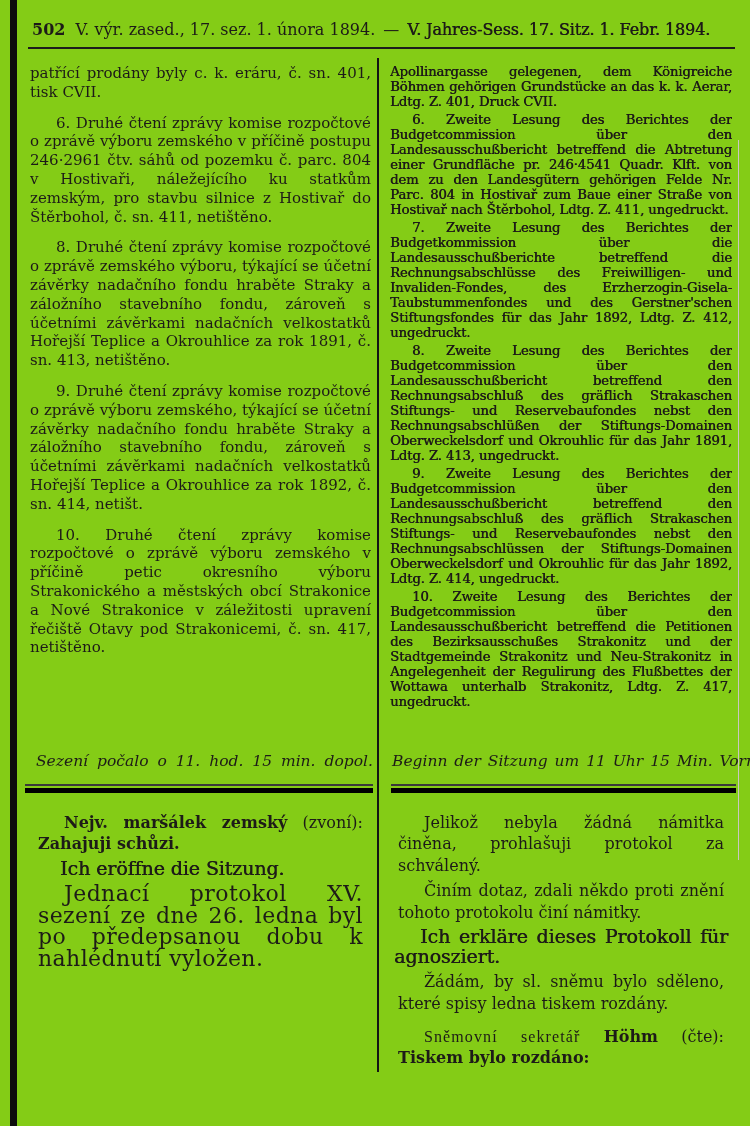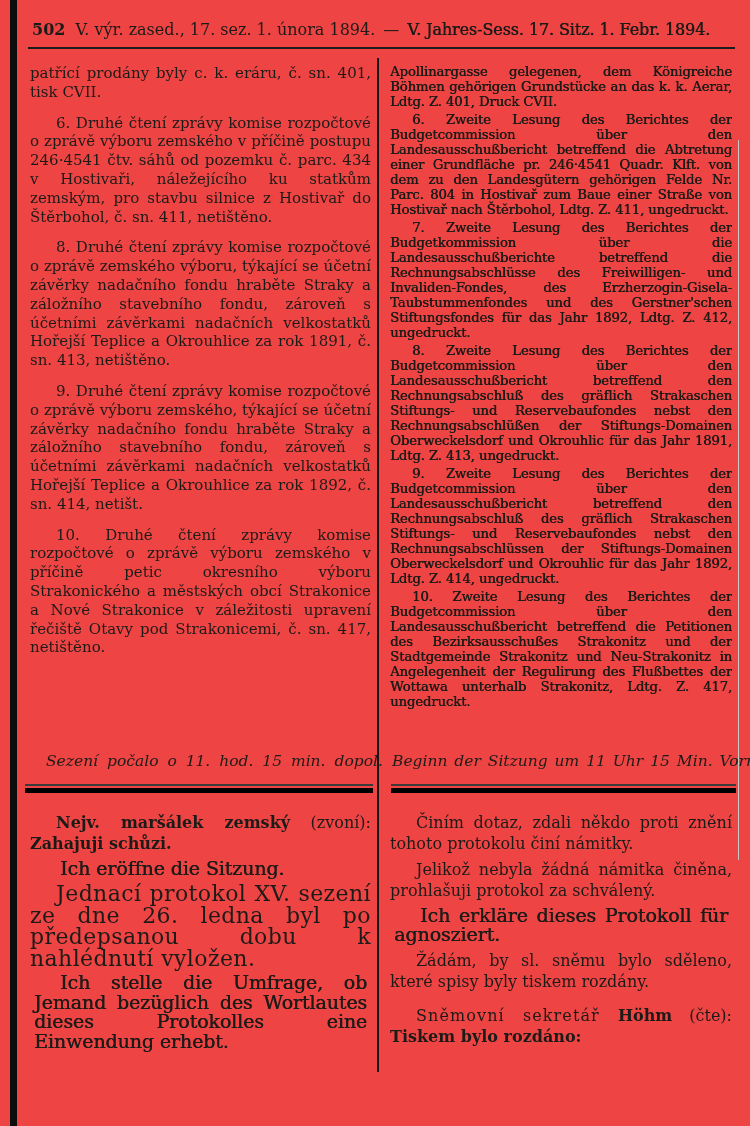--- a/index.html
+++ b/index.html
@@ -1,18 +1,18 @@
 <!DOCTYPE html>
 <html><head>
 <meta charset="utf-8">
 <style>
   html,body { margin:0; padding:0; background:#e8e6e2; }
   .page {
     position:relative; width:750px; height:1126px;
-    background:#ef4444; color:#1d1b18; overflow:hidden;
+    background:#84cc16; color:#1d1b18; overflow:hidden;
     font-family:"DejaVu Serif", serif;
   }
   .edge-bar { position:absolute; left:10px; top:0; width:7px; height:1126px; background:#0d0d0d; }
   .edge-right { position:absolute; right:11px; top:140px; width:1px; height:720px; background:#c9c7c2; }
 
   .header { position:absolute; left:32px; top:20px; width:702px; font-size:16px; white-space:nowrap; }
   .header .bold { font-weight:bold; }
   .header .sep { padding:0 8px; }
   .header-rule { position:absolute; left:28px; top:47px; width:707px; height:2px; background:#1c1c1c; }
 
@@ -22,58 +22,58 @@
   .upper.left  { left:30px; }
   .upper.right { left:390px; width:342px; }
 
   .cz   { font-size:15px;   line-height:18.8px; margin:0 0 12px; text-indent:26px; }
   .de-p { font-size:13.2px; line-height:15px; margin:0 0 3px;  text-indent:22px; }
   .noindent { text-indent:0 !important; }
 
   .fraktur { letter-spacing:-0.1px; text-shadow:0.45px 0 0 currentColor; }
 
   .session-note { position:absolute; font-style:italic; font-size:15.5px; white-space:nowrap; }
-  .session-note.left  { left:46px;  top:752px; word-spacing:4px; }
+  .session-note.left  { left:36px;  top:752px; word-spacing:4px; }
   .session-note.right { left:392px; top:752px; word-spacing:2px; }
 
   .section-rule { position:absolute; top:784px; }
   .section-rule.left  { left:25px;  width:348px; }
   .section-rule.right { left:391px; width:345px; }
   .section-rule .thin  { height:1.5px; background:#3a3a3a; margin-bottom:2.5px; }
   .section-rule .thick { height:4.5px; background:#000; }
 
   .lower { position:absolute; top:812px; width:341px; height:300px; overflow:hidden; text-align:justify; }
   .lower.left  { left:30px; }
   .lower.right { left:390px; width:342px; }
 
-  .speech-cz { font-size:16px; line-height:21.4px; text-indent:26px; margin:0 0 4px; }
+  .speech-cz { font-size:16px; line-height:21.4px; text-indent:26px; margin:0 8px 4px; }
   .speech-cz.big { font-size:22px; letter-spacing:0.4px; }
   .speech-de { font-size:19px; line-height:19.6px; text-indent:26px; margin:0 4px 5px; }
   .bold { font-weight:bold; }
-  .spaced { letter-spacing:1.1px; }
+  .spaced { letter-spacing:1.1px;font-family:Liberation Serif, serif; }
   .gap-top { margin-top:12px; }
 </style>
 </head>
 <body>
 
 <div class="page">
 
   <div class="edge-bar"></div>
   <div class="edge-right"></div>
 
   <div class="header">
     <span class="bold">502</span>&nbsp;&nbsp;<span>V. výr. zased., 17. sez. 1. února 1894.</span><span class="sep">—</span><span class="fraktur">V. Jahres-Sess. 17. Sitz. 1. Febr. 1894.</span>
   </div>
   <div class="header-rule"></div>
 
   <div class="col-divider"></div>
 
   <div class="upper left">
     <p class="cz noindent">patřící prodány byly c. k. eráru, č. sn. 401, tisk CVII.</p>
-    <p class="cz">6. Druhé čtení zprávy komise rozpočtové o zprávě výboru zemského v příčině postupu 246·4541 čtv. sáhů od pozemku č. parc. 434 v Hostivaři, náležejícího ku statkům zemským, pro stavbu silnice z Hostivař do Štěrbohol, č. sn. 411, netištěno.</p>
+    <p class="cz">6. Druhé čtení zprávy komise rozpočtové o zprávě výboru zemského v příčině postupu 246·2961 čtv. sáhů od pozemku č. parc. 804 v Hostivaři, náležejícího ku statkům zemským, pro stavbu silnice z Hostivař do Štěrbohol, č. sn. 411, netištěno.</p>
     <p class="cz">8. Druhé čtení zprávy komise rozpočtové o zprávě zemského výboru, týkající se účetní závěrky nadačního fondu hraběte Straky a záložního stavebního fondu, zároveň s účetními závěrkami nadačních velkostatků Hořejší Teplice a Okrouhlice za rok 1891, č. sn. 413, netištěno.</p>
     <p class="cz">9. Druhé čtení zprávy komise rozpočtové o zprávě výboru zemského, týkající se účetní závěrky nadačního fondu hraběte Straky a záložního stavebního fondu, zároveň s účetními závěrkami nadačních velkostatků Hořejší Teplice a Okrouhlice za rok 1892, č. sn. 414, netišt.</p>
     <p class="cz">10. Druhé čtení zprávy komise rozpočtové o zprávě výboru zemského v příčině petic okresního výboru Strakonického a městských obcí Strakonice a Nové Strakonice v záležitosti upravení řečiště Otavy pod Strakonicemi, č. sn. 417, netištěno.</p>
   </div>
 
   <div class="upper right">
     <p class="de-p fraktur noindent">Apollinargasse gelegenen, dem Königreiche Böhmen gehörigen Grundstücke an das k. k. Aerar, Ldtg. Z. 401, Druck CVII.</p>
     <p class="de-p fraktur">6. Zweite Lesung des Berichtes der Budgetcommission über den Landesausschußbericht betreffend die Abtretung einer Grundfläche pr. 246·4541 Quadr. Klft. von dem zu den Landesgütern gehörigen Felde Nr. Parc. 804 in Hostivař zum Baue einer Straße von Hostivař nach Štěrbohol, Ldtg. Z. 411, ungedruckt.</p>
     <p class="de-p fraktur">7. Zweite Lesung des Berichtes der Budgetkommission über die Landesausschußberichte betreffend die Rechnungsabschlüsse des Freiwilligen- und Invaliden-Fondes, des Erzherzogin-Gisela-Taubstummenfondes und des Gerstner'schen Stiftungsfondes für das Jahr 1892, Ldtg. Z. 412, ungedruckt.</p>
     <p class="de-p fraktur">8. Zweite Lesung des Berichtes der Budgetcommission über den Landesausschußbericht betreffend den Rechnungsabschluß des gräflich Strakaschen Stiftungs- und Reservebaufondes nebst den Rechnungsabschlüßen der Stiftungs-Domainen Oberweckelsdorf und Okrouhlic für das Jahr 1891, Ldtg. Z. 413, ungedruckt.</p>
@@ -90,25 +90,24 @@
   </div>
   <div class="section-rule right">
     <div class="thin"></div>
     <div class="thick"></div>
   </div>
 
   <div class="lower left">
     <p class="speech-cz"><span class="bold">Nejv. maršálek zemský</span><span> (zvoní): </span><span class="bold">Zahajuji schůzi.</span></p>
     <p class="speech-de fraktur">Ich eröffne die Sitzung.</p>
     <p class="speech-cz big">Jednací protokol XV. sezení ze dne 26. ledna byl po předepsanou dobu k nahlédnutí vyložen.</p>
-    <p class="speech-de fraktur">Ich stelle die Umfrage, ob Jemand bezüglich des Wortlautes dieses Protokolles eine Einwendung erhebt.</p>
   </div>
 
   <div class="lower right">
+    <p class="speech-cz">Jelikož nebyla žádná námitka činěna, prohlašuji protokol za schválený.</p>
     <p class="speech-cz">Činím dotaz, zdali někdo proti znění tohoto protokolu činí námitky.</p>
-    <p class="speech-cz">Jelikož nebyla žádná námitka činěna, prohlašuji protokol za schválený.</p>
     <p class="speech-de fraktur">Ich erkläre dieses Protokoll für agnosziert.</p>
-    <p class="speech-cz">Žádám, by sl. sněmu bylo sděleno, které spisy byly tiskem rozdány.</p>
+    <p class="speech-cz">Žádám, by sl. sněmu bylo sděleno, které spisy ledna tiskem rozdány.</p>
     <p class="speech-cz gap-top"><span class="spaced">Sněmovní sekretář </span><span class="bold">Höhm</span><span> (čte): </span><span class="bold">Tiskem bylo rozdáno:</span></p>
 
   </div>
 
 </div>
 
 </body></html>

